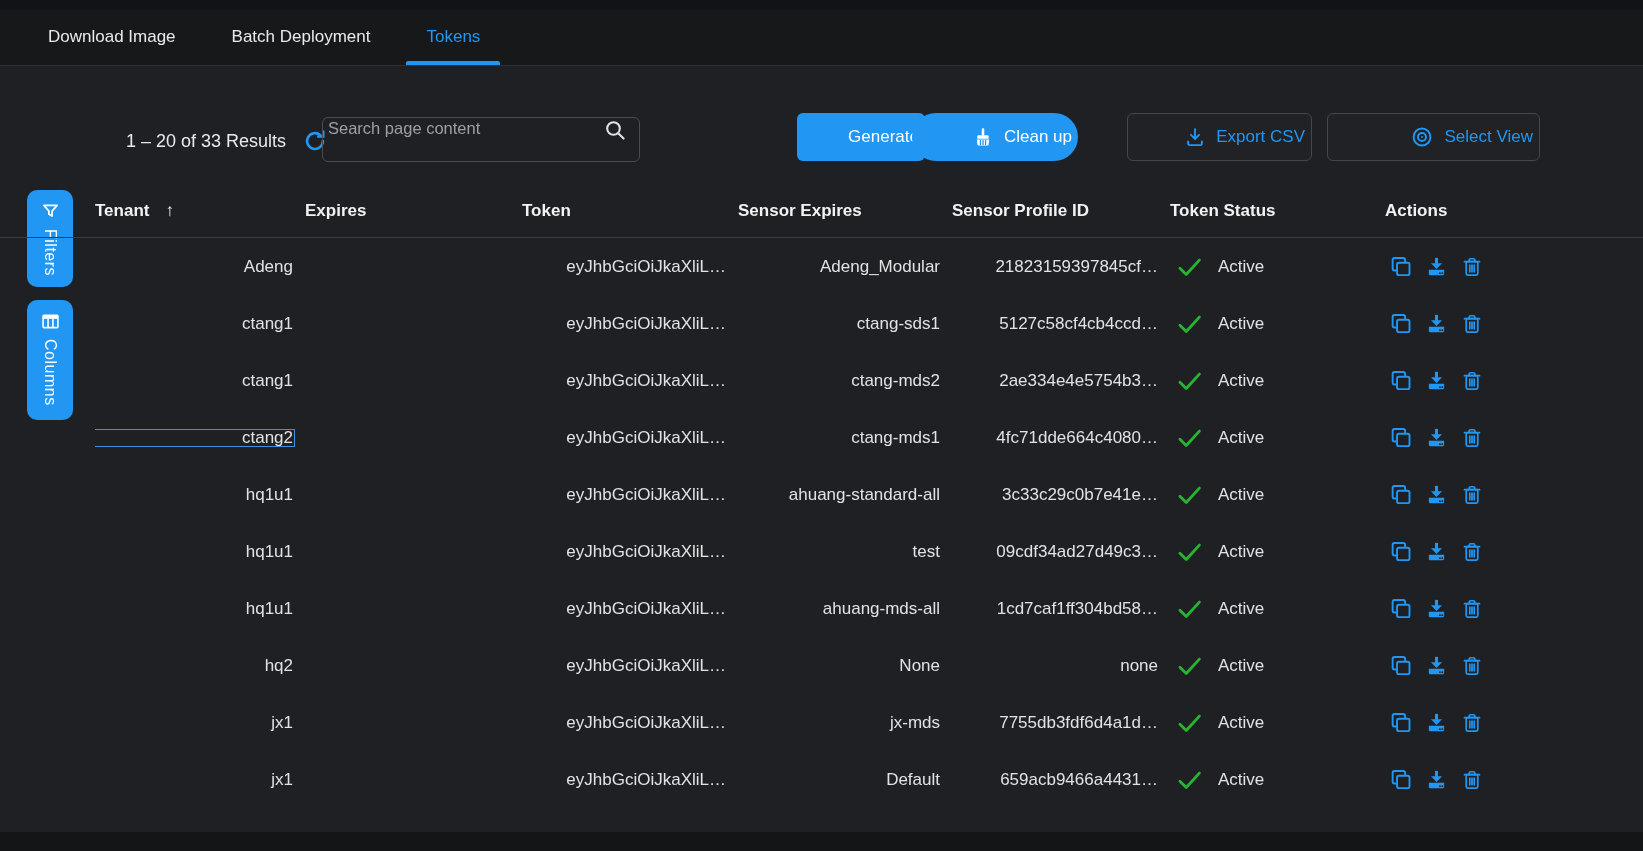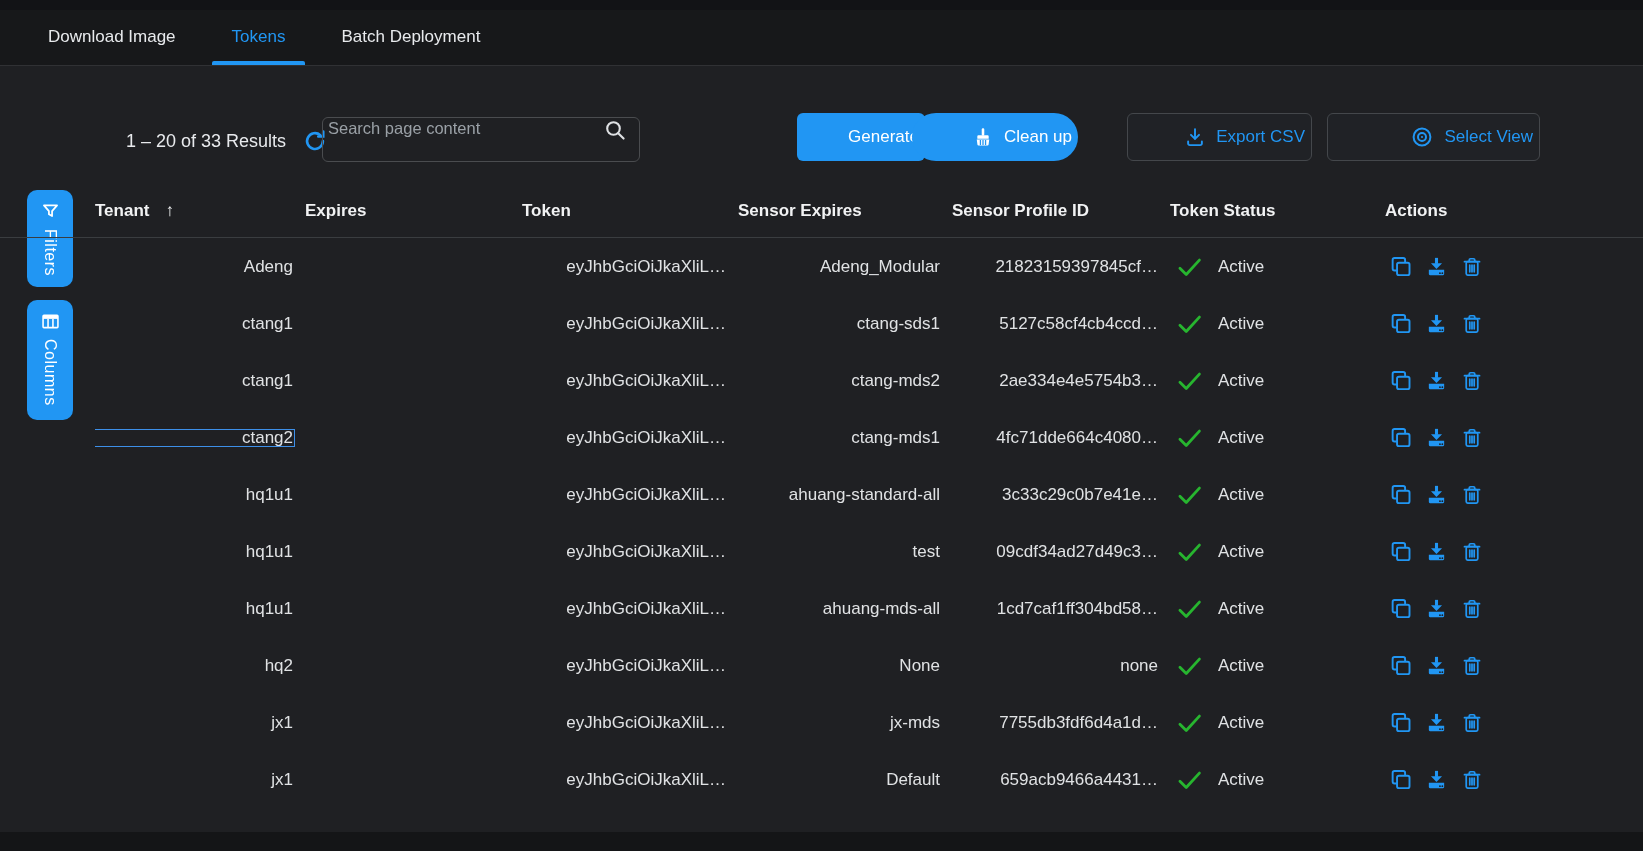--- a/index.html
+++ b/index.html
@@ -98,22 +98,22 @@
   .icon-btn { background:none; border:none; padding:0; color:#2196f3; cursor:pointer; }
 
   .bottom-strip { position:absolute; left:0; right:0; top:832px; height:19px; background:#141517; }
 </style>
 </head>
 <body>
 
 <div class="tabbar">
   <div class="top-edge"></div>
   <div class="tab">Download Image</div>
+  <div class="tab">Batch Deployment</div>
   <div class="tab active">Tokens</div>
-  <div class="tab">Batch Deployment</div>
 </div>
 
 <div class="results">
   <span>1 – 20 of 33 Results</span>
   <button class="refresh-btn">
     <span>
       <svg viewBox="0 0 24 24" width="26" height="26" fill="none" stroke="currentColor" stroke-width="2.4" stroke-linecap="round">
         <path d="M19.3 12a7.3 7.3 0 1 1-2.4-5.4"></path>
         <path d="M19.6 3.2v4.6H15"></path>
       </svg>

